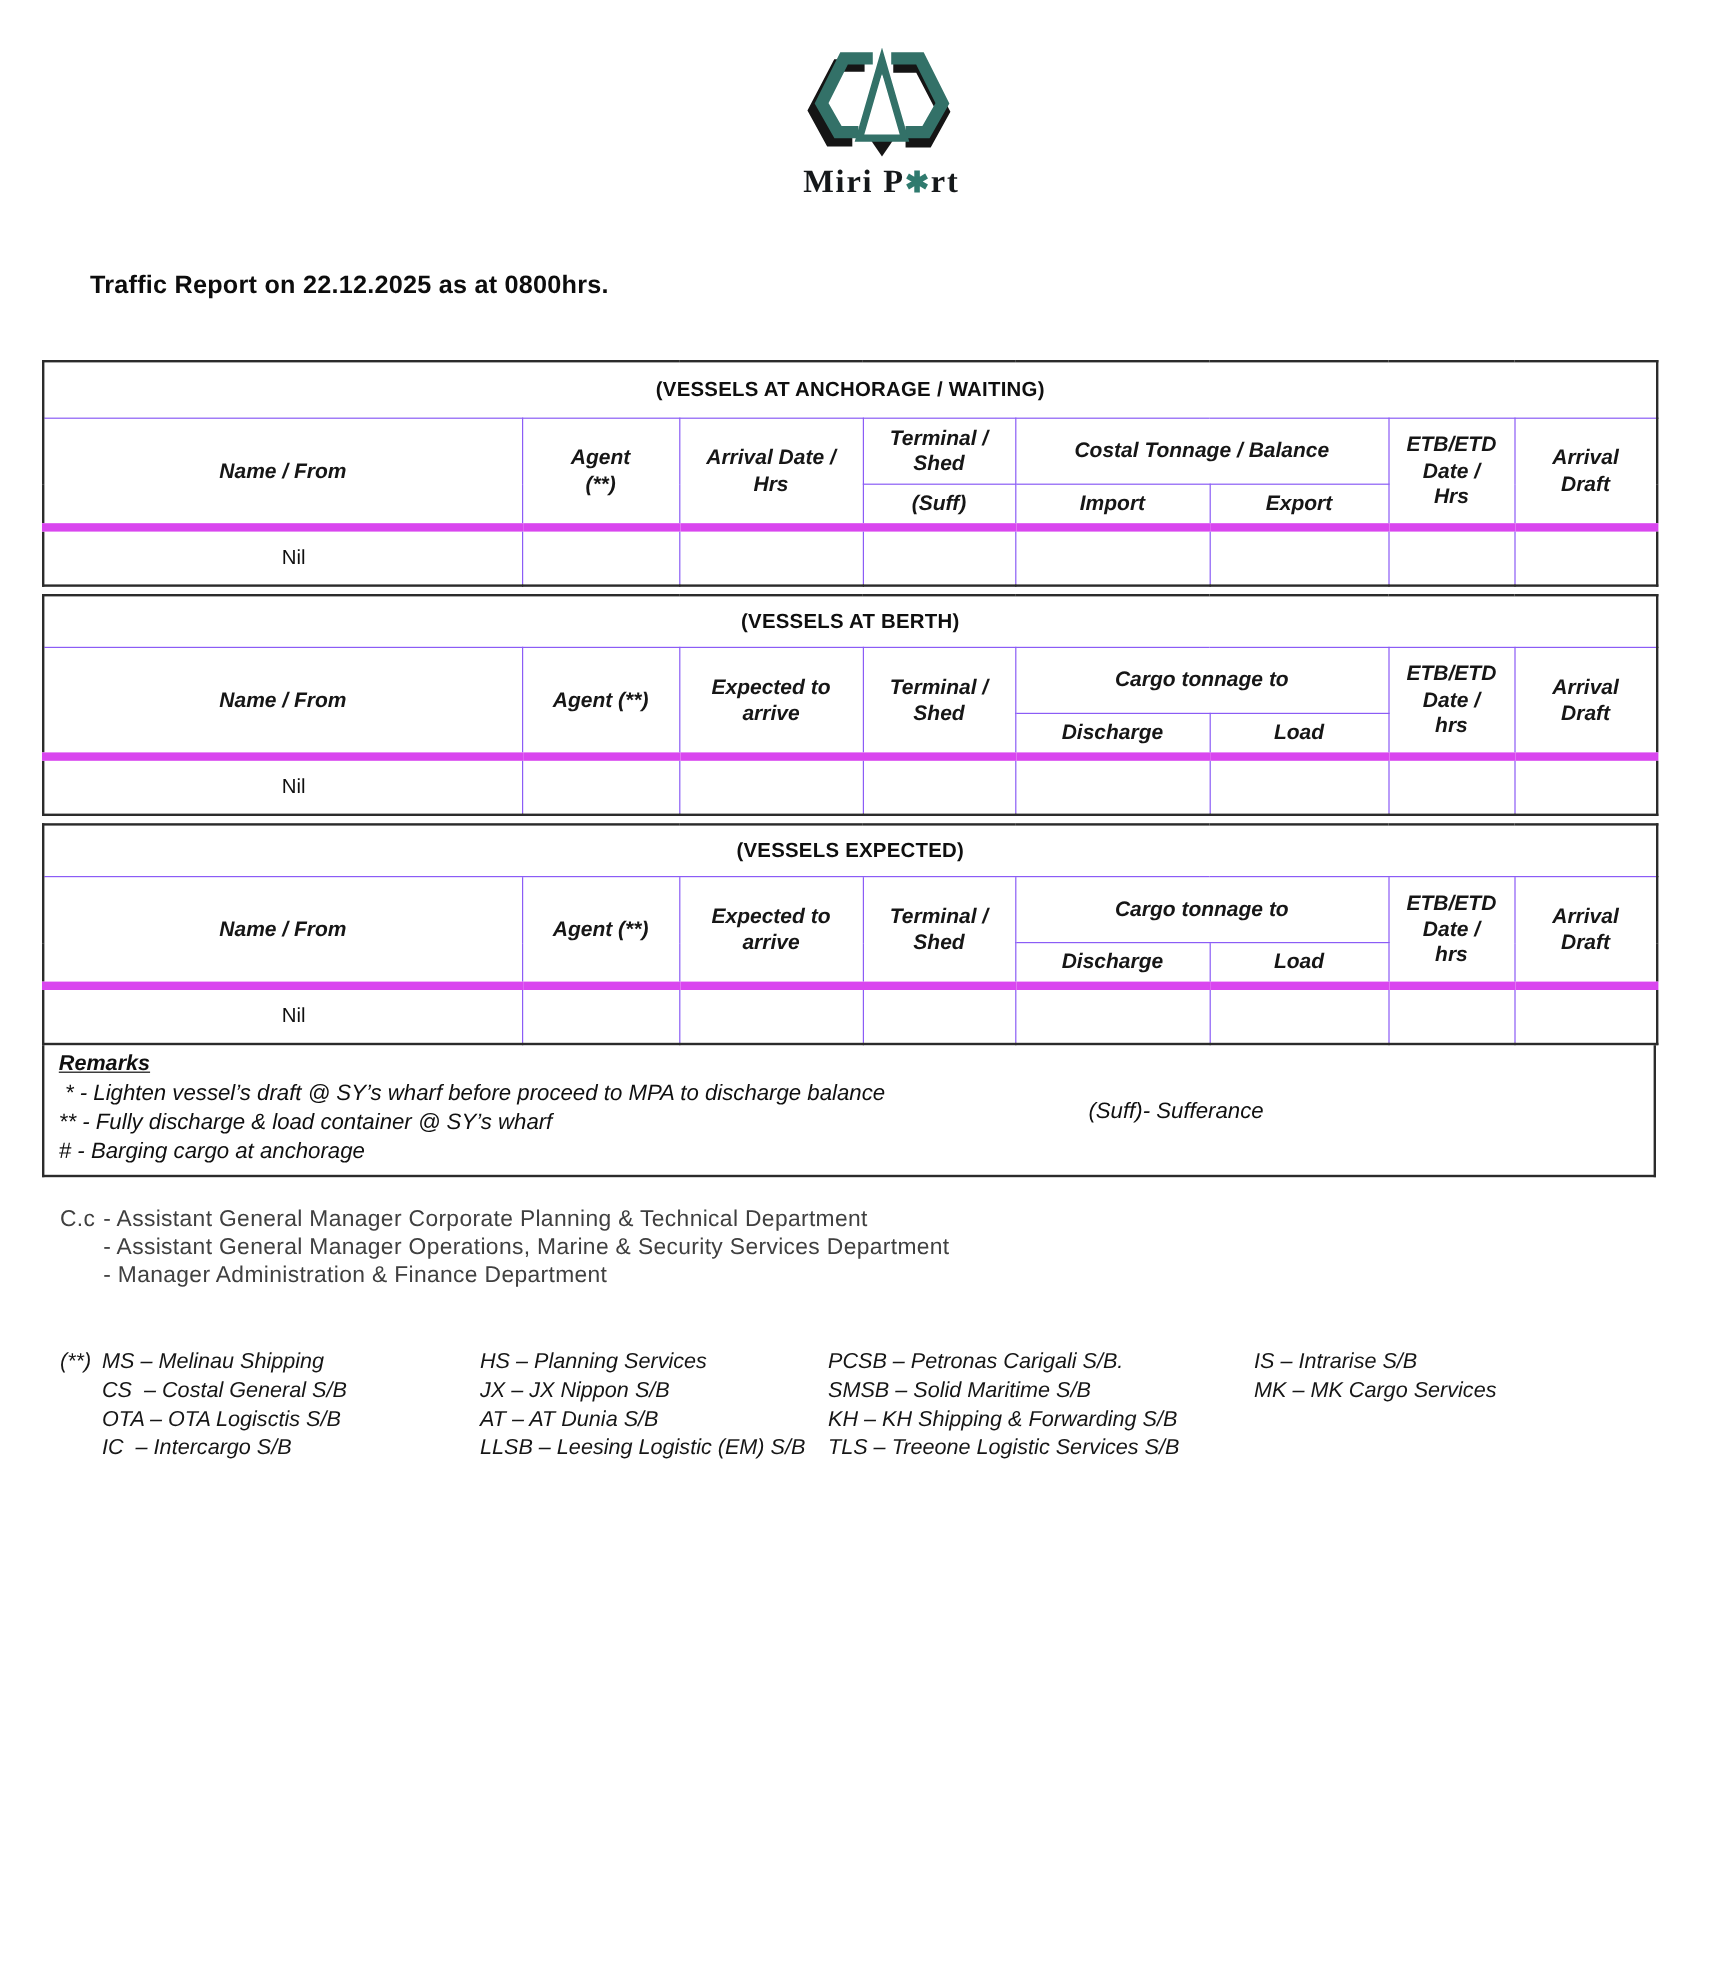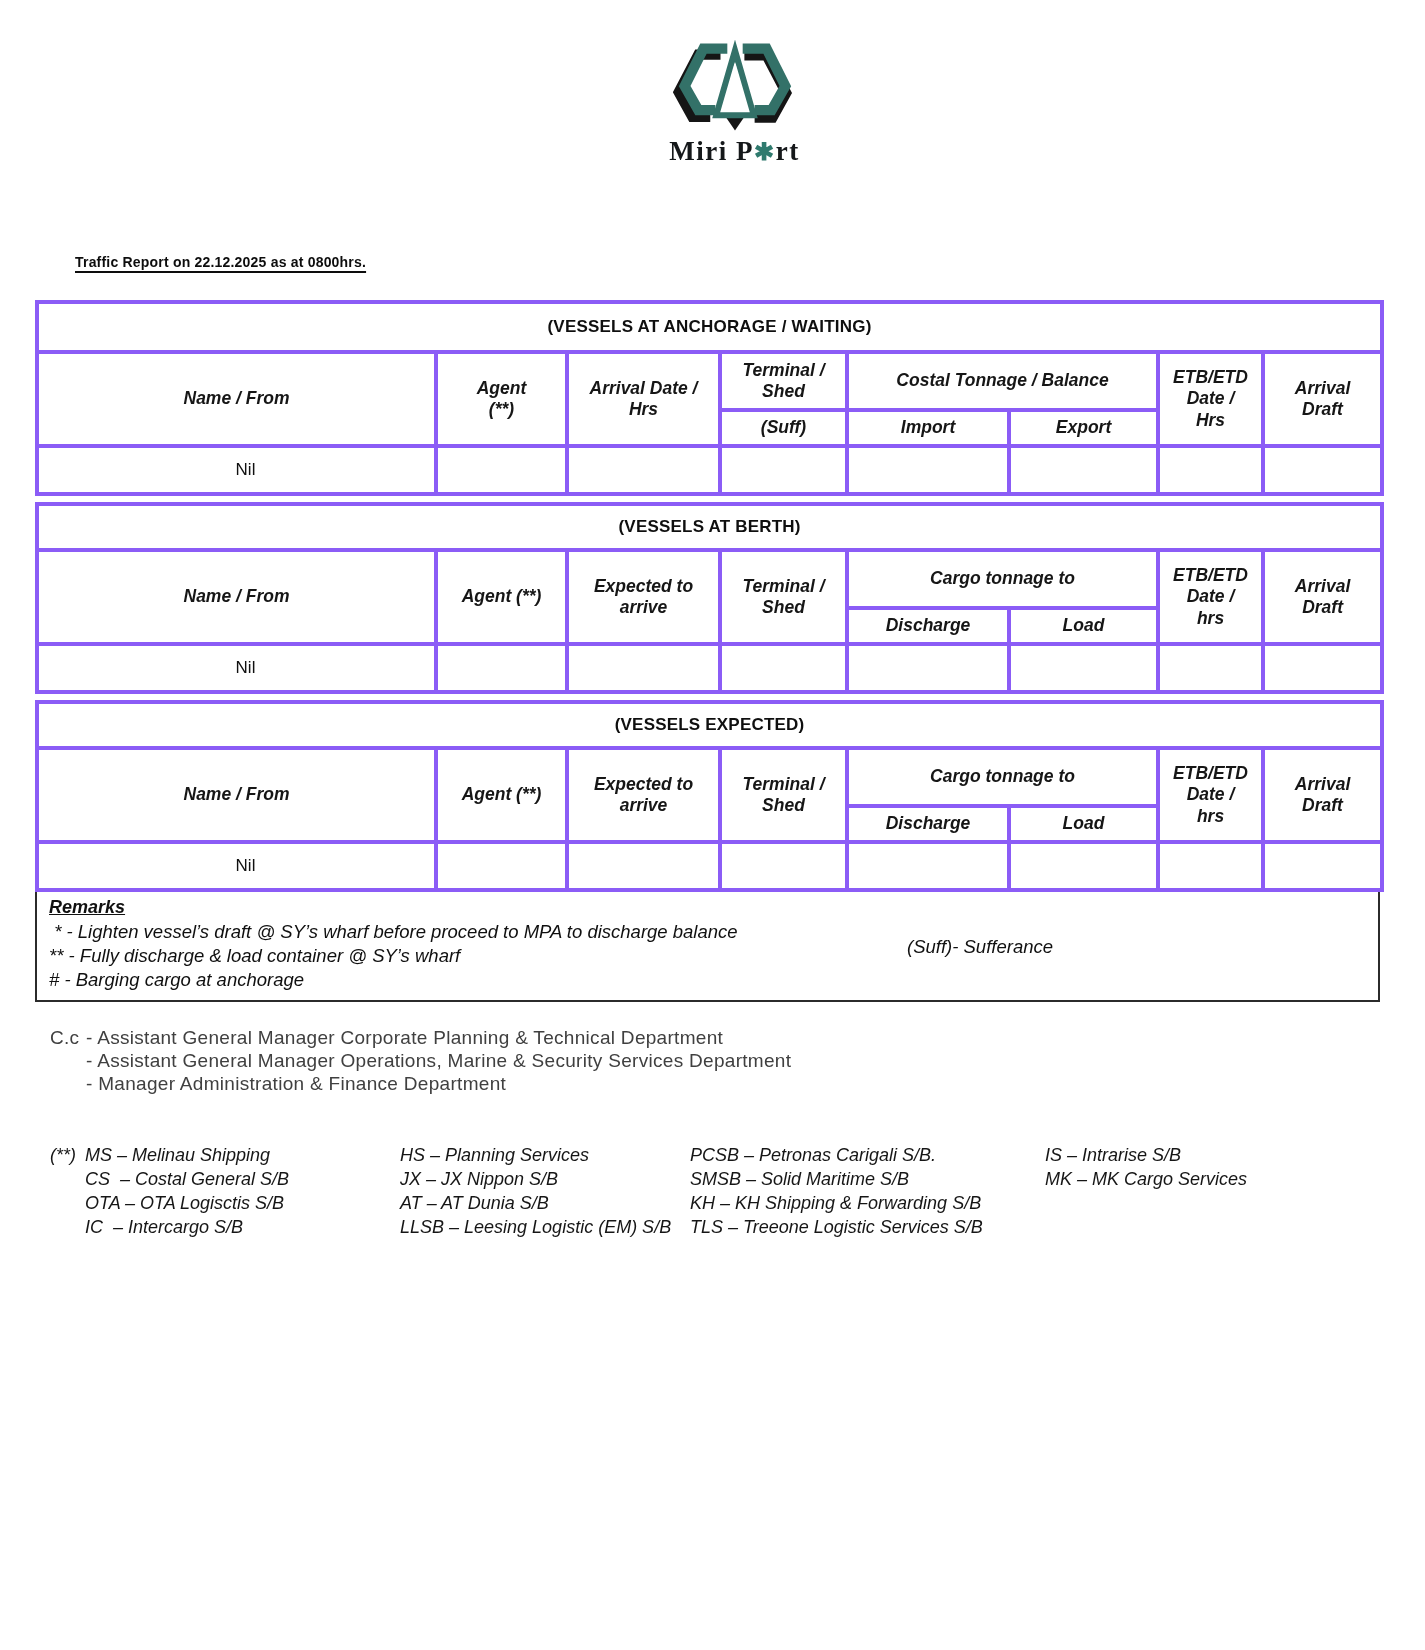--- a/index.html
+++ b/index.html
@@ -12,48 +12,48 @@
   .logo-wrap { position:absolute; top:40px; left:0; right:0; text-align:center;padding-left:44px; }
   .logo-mark { display:block; margin:0 auto; width:128px; height:94px; }
   .brand {
     font-family:"Liberation Serif", serif; font-weight:bold;
     font-size:27px; letter-spacing:1.5px; color:#15181a; margin-top:2px;
   }
   .brand .star { color:#2f7a6e; font-size:24px; font-weight:bold; }
 
   
   .title {
-    position:absolute; top:254px; left:75px;
-    font-size:14px; font-weight:bold; color:#0d0d0d;
-    text-decoration:underline; text-decoration-thickness:2px; text-underline-offset:4px;
+    position:absolute; top:226px; left:75px;
+    font-size:21px; font-weight:bold; color:#0d0d0d;
+    text-decoration-thickness:2px; text-underline-offset:4px;
     letter-spacing:0.2px;
   }
 
   
   .content { position:absolute; top:300px; left:35px; width:1345px; }
 
   table.tbl {
     border-collapse:collapse; table-layout:fixed; width:1345px;
     border:2px solid #2b2b2b; background:#fff;
   }
   table.tbl.gap { margin-bottom:6px; }
   .tbl th, .tbl td {
-    border:4px solid #8b5cf6; padding:2px 6px; text-align:center; vertical-align:middle;
+    border:1px solid #8b5cf6; padding:2px 6px; text-align:center; vertical-align:middle;
     overflow:hidden;
   }
   .section-row th {
     height:42px; font-size:17px; font-weight:bold; font-style:normal;
     letter-spacing:0.2px; color:#0f0f0f;
   }
   .tbl2 .section-row th { height:38px; }
   .hdr { font-style:italic; font-weight:normal; font-size:17.5px; color:#161616; line-height:1.22; }
   .row-b th { height:50px; }
   .row-c th { height:28px; }
   .hline { display:block; }
-  .nil-row td { height:40px; font-size:17px; border-top:4px solid #d946ef; color:#101010;padding-left:24px; }
+  .nil-row td { height:40px; font-size:17px; border-top:7px solid #d946ef; color:#101010;padding-left:24px; }
 
   
   .remarks {
     box-sizing:border-box; width:1345px; border:2px solid #2b2b2b; border-top:none;
     padding:5px 12px 8px 12px; font-style:italic; color:#101010;
   }
   .remarks-heading {
     font-size:18px; font-weight:bold; text-decoration:underline; margin-bottom:2px;font-style:italic;
   }
   .remark-line { position:relative; font-size:18.5px; line-height:24px; white-space:pre-wrap; }

